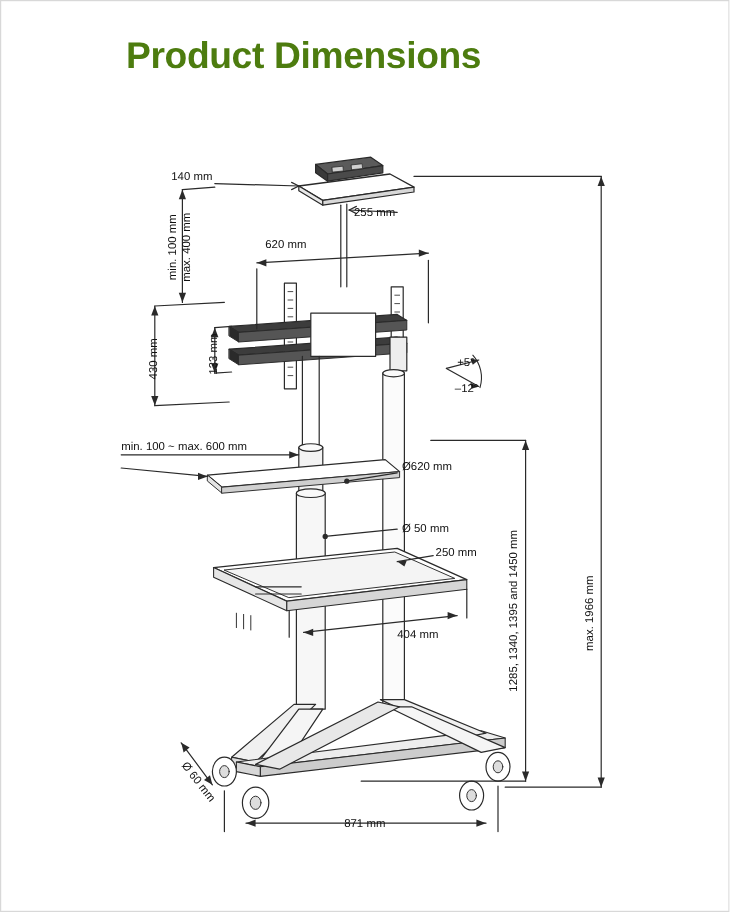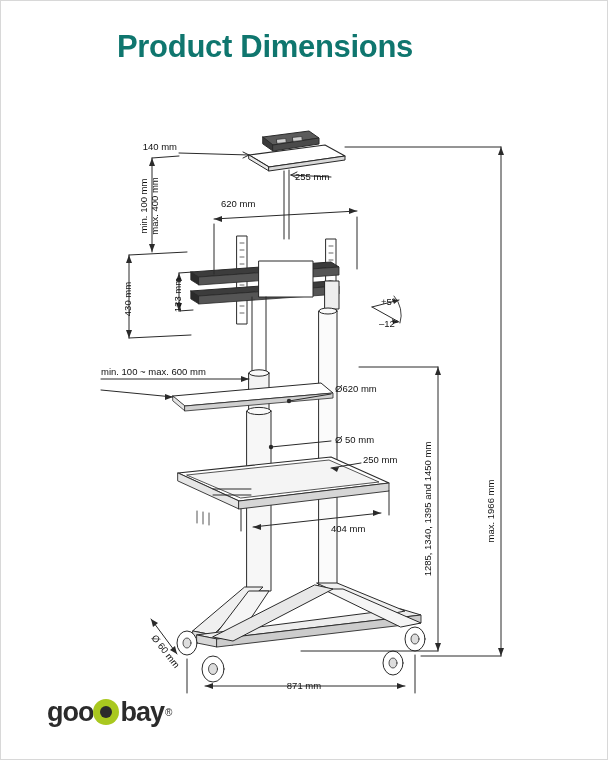--- a/index.html
+++ b/index.html
@@ -18,27 +18,27 @@
     position: relative;
     width: 608px;
     height: 760px;
     box-sizing: border-box;
     border: 1px solid #d8d8d8;
     background: #ffffff;
   }
   .title {
     position: absolute;
     top: 28px;
-    left: 12px;
+    left: 0;
     width: 504px;
     text-align: center;
     font-size: 31px;
     font-weight: bold;
     letter-spacing: -0.3px;
-    color: #0f766e;
+    color: #4d7c0f;
   }
   .subtitle {
     position: absolute;
     top: 76px;
     left: 0;
     width: 608px;
     text-align: center;
     font-size: 20px;
     font-weight: normal;
     color: #232323;
@@ -353,20 +353,14 @@
       <text x="334" y="332">Ø 50 mm</text>
       <text x="362" y="352">250 mm</text>
       <text x="330" y="421">404 mm</text>
       <text x="430" y="398" transform="rotate(-90 430 398)" text-anchor="middle">1285, 1340, 1395 and 1450 mm</text>
       <text x="493" y="400" transform="rotate(-90 493 400)" text-anchor="middle">max. 1966 mm</text>
       <text x="150" y="527" transform="rotate(52 150 527)">Ø 60 mm</text>
       <text x="303" y="578" text-anchor="middle">871 mm</text>
     </g>
   </svg>
 
-  <div class="logo">
-    <span class="logo-text-pre">goo</span>
-    <span class="logo-dot"></span>
-    <span class="logo-text-post">bay</span>
-    <span class="logo-reg">®</span>
-  </div>
 
 </div>
 
 </body></html>

